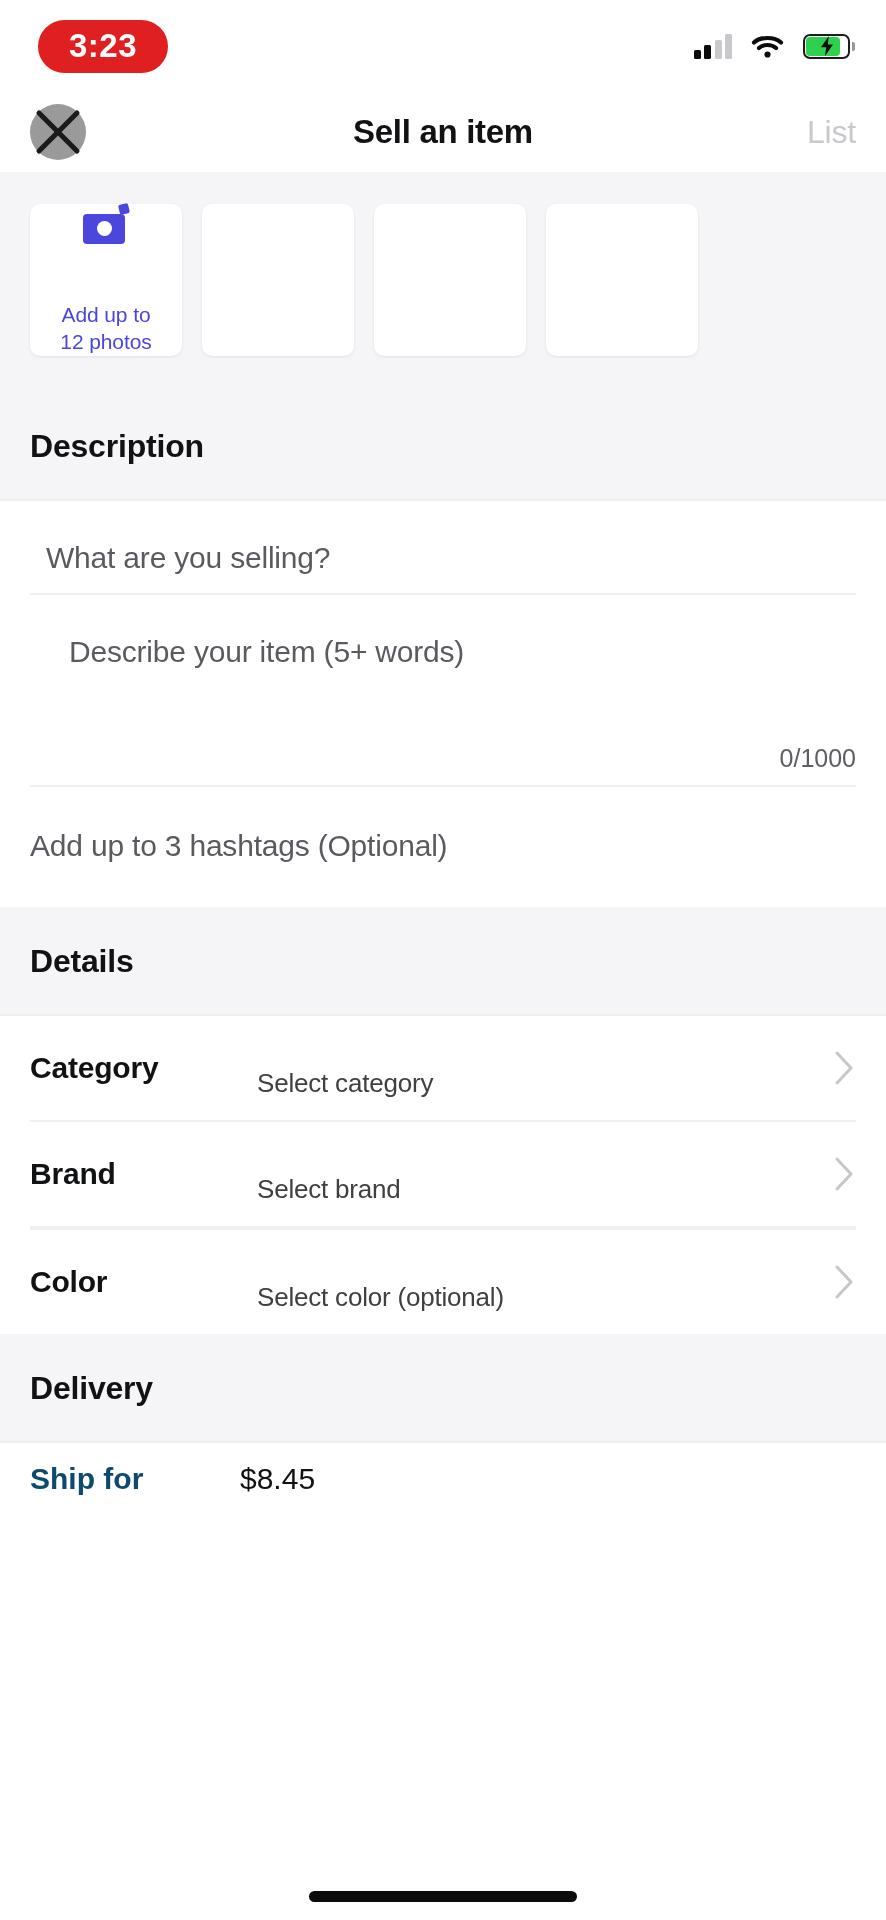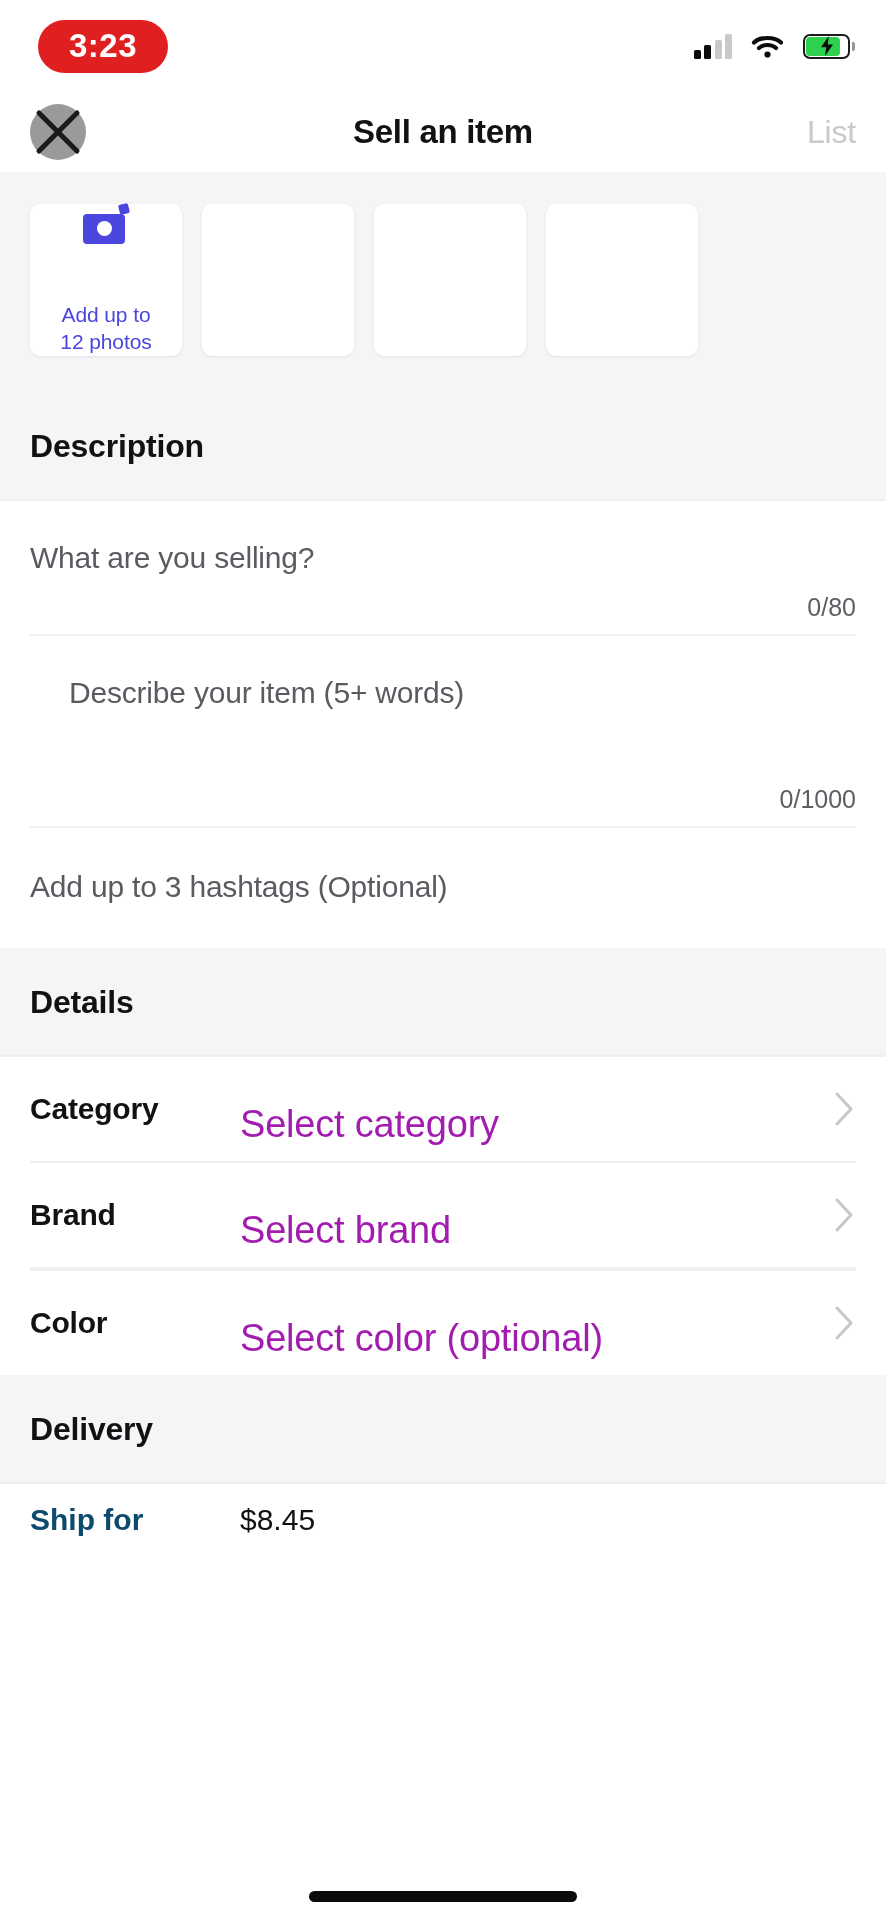--- a/index.html
+++ b/index.html
@@ -142,39 +142,40 @@
 
   .field { padding:0 30px; background:#ffffff; }
   .field .ph {
     font-size:30px; color:#5a5b60; letter-spacing:-0.2px;
   }
   .field-title { padding-top:40px; }
   .counter {
     text-align:right; font-size:25px; color:#5d5e63; padding-bottom:12px;
   }
 
-  .title-field .ph { padding-bottom:18px; }
+  .title-field .ph { padding-bottom:18px;margin-left:16px; }
   .desc-field { min-height:190px; display:flex; flex-direction:column; }
   .desc-field .ph { padding-bottom:8px;margin-left:39px; }
   .desc-field .spacer { flex:1 1 auto; }
   .hash-field { padding-top:42px; padding-bottom:44px; }
 
   
   .row {
     height:104px;
     display:flex; align-items:center;
     padding:0 30px;
     background:#ffffff;
+    gap:17px;
   }
   .row .lbl {
     font-size:30px; font-weight:700; color:#111214; letter-spacing:-0.2px;
     flex:0 0 210px;
   }
   .row .val {
-    font-size:38px; color:#a21caf; letter-spacing:-0.2px; flex:1 1 auto;margin-top:30px;
+    font-size:26px; color:#404040; letter-spacing:-0.2px; flex:1 1 auto;margin-top:30px;
   }
   .chev { flex:0 0 24px; width:24px; height:38px; position:relative; }
   .chev svg { position:absolute; inset:0; }
 
   
   .home-bar {
     position:absolute; left:50%; bottom:18px; transform:translateX(-50%);
     width:268px; height:11px; background:#0b0b0b; border-radius:8px;
   }
   .bottom-peek {
@@ -249,21 +250,20 @@
     </div>
 
     <div class="band band-hdr">
       <h2>Description</h2>
     </div>
     <div class="divider full"></div>
 
     <div class="sheet">
       <div class="field title-field">
         <div class="field-title ph">What are you selling?</div>
-        <div class="counter">0/80</div>
       </div>
       <div class="divider"></div>
 
       <div class="field desc-field">
         <div class="field-title ph">Describe your item (5+ words)</div>
         <div class="spacer"></div>
         <div class="counter">0/1000</div>
       </div>
       <div class="divider"></div>
 

